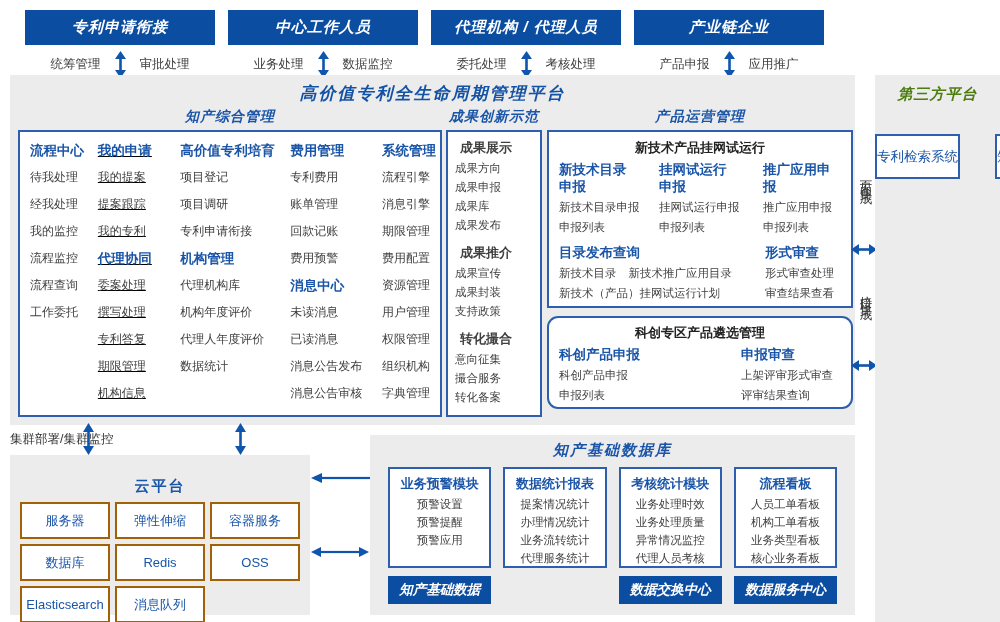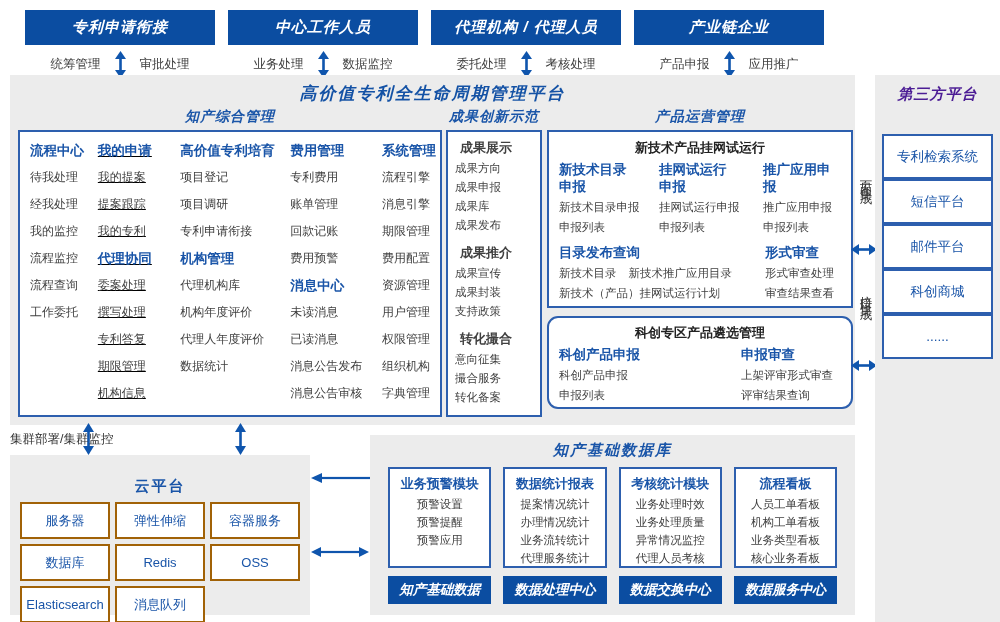--- a/index.html
+++ b/index.html
@@ -52,22 +52,22 @@
   .c2-col1{width:152px;} .c2-col2{flex:1;}
 
   
   .integration { position:absolute; left:853px; top:75px; width:22px; height:547px; }
   .vlabel { position:absolute; left:4px; writing-mode:vertical-rl; font-size:12.5px; color:#333; letter-spacing:4px; }
   .h-arrow { position:absolute; left:-2px; width:26px; height:13px; }
 
   
   .third-party { position:absolute; left:875px; top:75px; width:125px; height:547px; background:#ececec; }
   .tp-title { padding-top:10px; text-align:center; font-size:15px; font-weight:bold; font-style:italic;
-    color:#4c1d95; letter-spacing:1px; }
-  .tp-list { margin-top:30px; display:flex; flex-direction:column; align-items:center; }
+    color:#4d7c0f; letter-spacing:1px; }
+  .tp-list { margin-top:30px; display:flex; flex-direction:row; align-items:center; gap:35px; }
   .tp-box { width:111px; height:45px; background:#fff; border:2px solid #2d5fae; color:#1a55a8;
     font-size:13.5px; display:flex; align-items:center; justify-content:center; white-space:nowrap; }
 
   
   .cluster { position:absolute; left:10px; top:423px; width:300px; height:32px; }
   .cluster-label { position:absolute; left:0; right:0; top:8px; text-align:left; font-size:12.5px; color:#333; }
   .v-arrow { position:absolute; width:13px; height:32px; }
 
   
   .cloud { position:absolute; left:10px; top:455px; width:300px; height:160px; background:#ececec; }
@@ -402,21 +402,20 @@
     <div class="db-col">
       <div class="db-panel">
         <div class="db-h">数据统计报表</div>
         <div>
             <div class="db-i">提案情况统计</div>
             <div class="db-i">办理情况统计</div>
             <div class="db-i">业务流转统计</div>
             <div class="db-i">代理服务统计</div>
           </div>
       </div>
-      <div class="db-footer">数据处理中心</div>
     </div>
     <div class="db-col">
       <div class="db-panel">
         <div class="db-h">考核统计模块</div>
         <div>
             <div class="db-i">业务处理时效</div>
             <div class="db-i">业务处理质量</div>
             <div class="db-i">异常情况监控</div>
             <div class="db-i">代理人员考核</div>
           </div>

